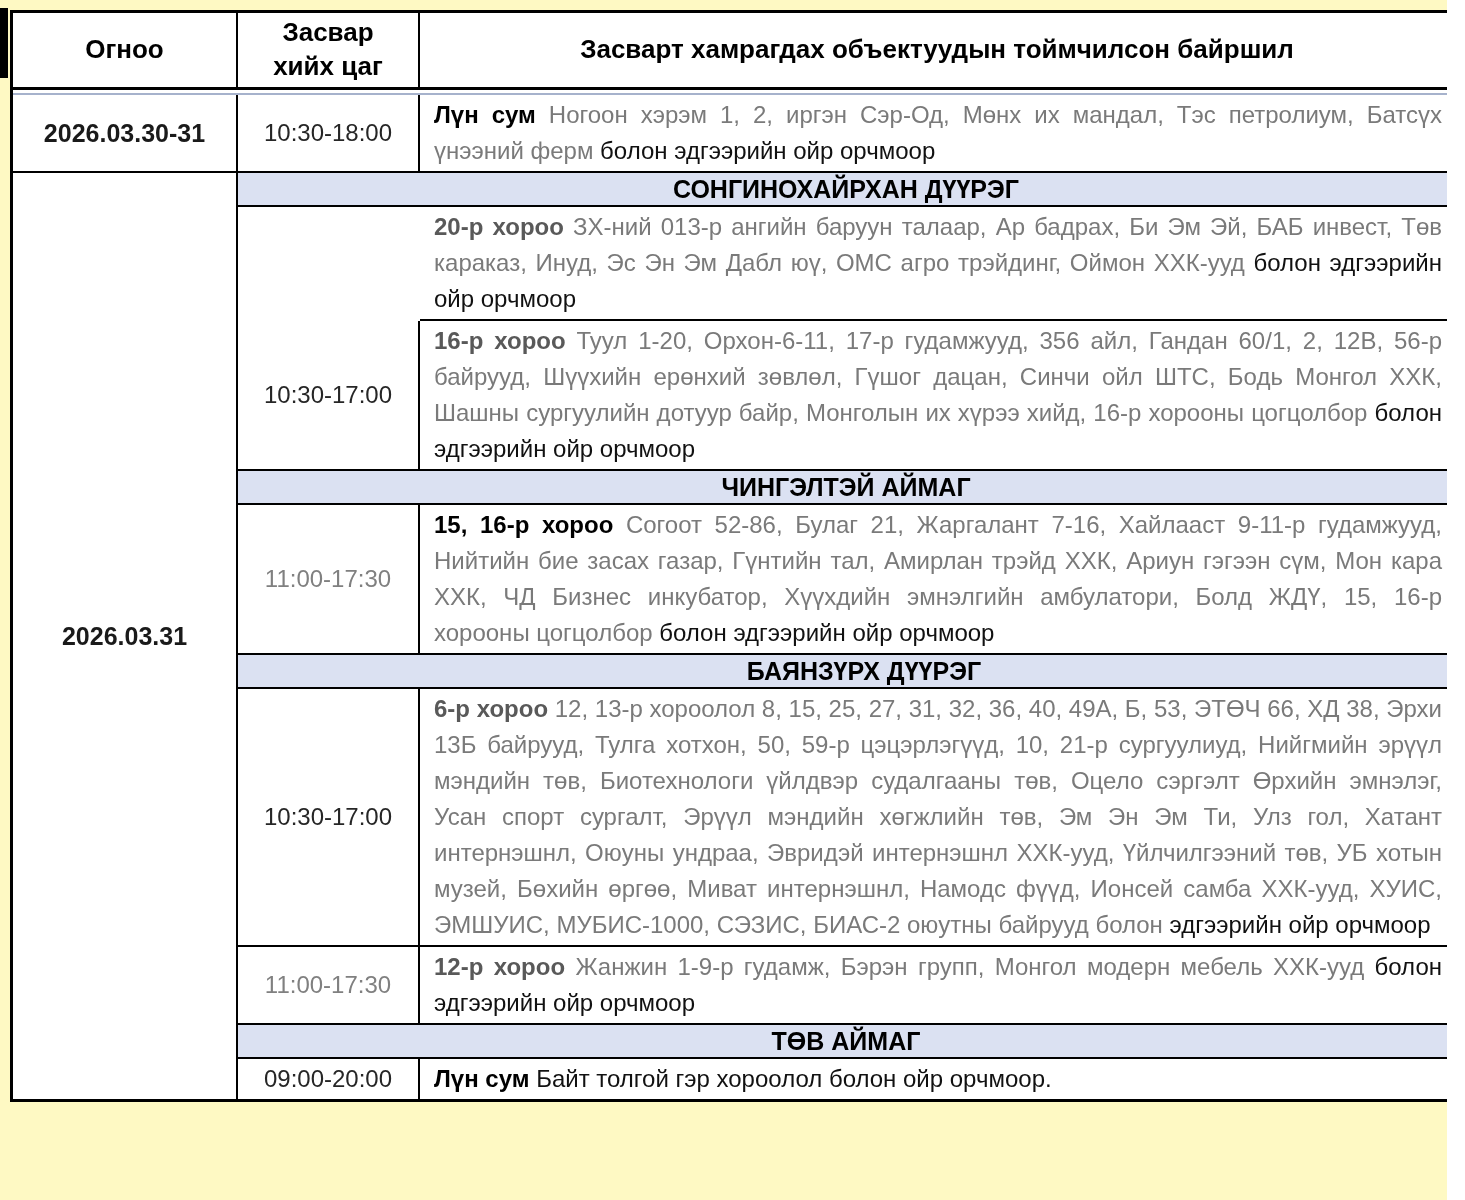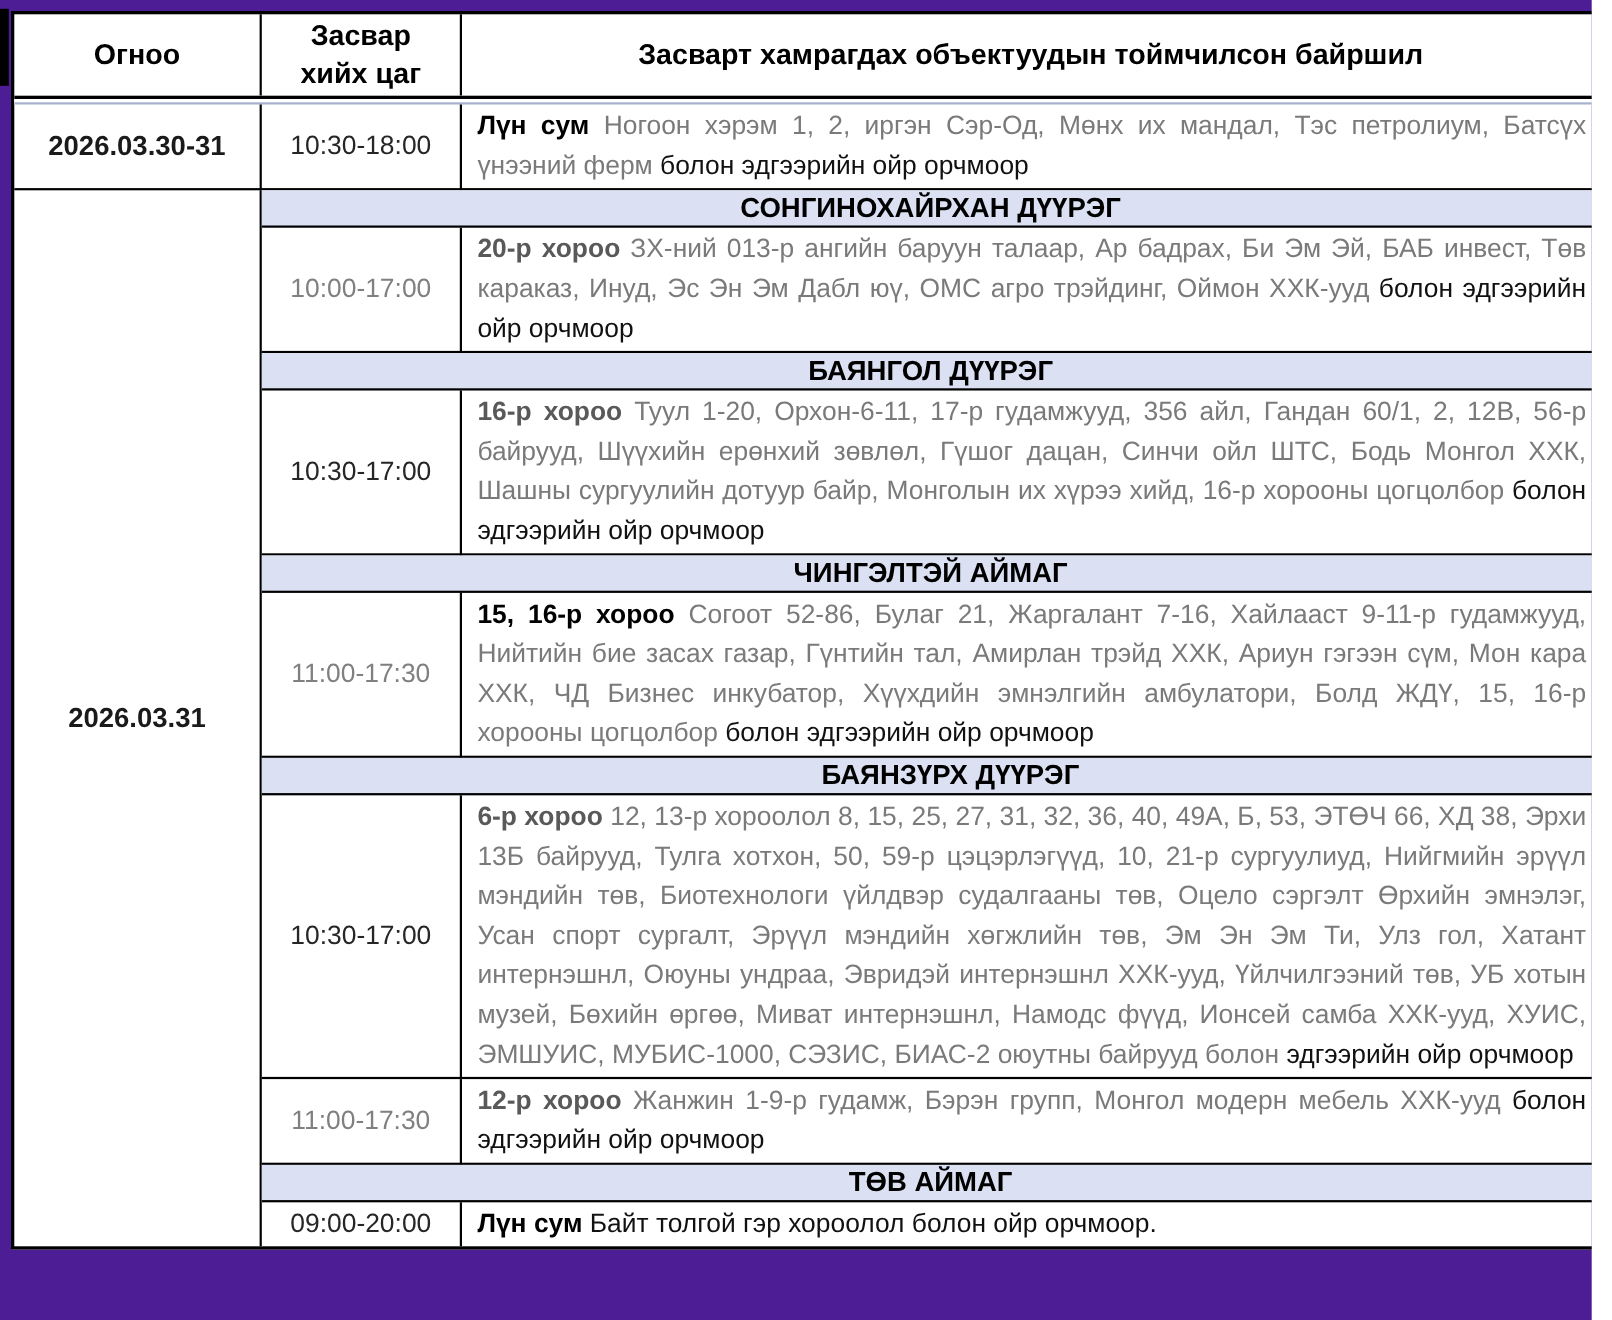--- a/index.html
+++ b/index.html
@@ -1,17 +1,17 @@
 <!DOCTYPE html>
 <html><head>
 <meta charset="utf-8">
 <style>
   html,body { margin:0; padding:0; background:#ffffff; }
   .page {
-    position:relative; width:1447px; height:1200px; background:#4c1d95;
+    position:relative; width:1447px; height:1200px; background:#fef9c3;
     overflow:hidden; font-family:"Liberation Sans", sans-serif;
   }
   .edge-bar { position:absolute; left:0; top:8px; width:8px; height:70px; background:#000; }
   .table {
     position:absolute; left:10px; top:10px; width:1447px;
     display:grid; grid-template-columns:225px 182px 1fr;
     border:3px solid #000; box-sizing:border-box; background:#fff;
   }
   .cell { border-right:2px solid #000; border-bottom:2px solid #000; box-sizing:border-box; }
   .no-br { border-right:none !important; }
@@ -53,23 +53,21 @@
     <div class="cell hdr no-bb" style="grid-row:1; grid-column:2;">Засвар
 хийх цаг</div>
     <div class="cell hdr no-bb no-br" style="grid-row:1; grid-column:3;">Засварт хамрагдах объектуудын тоймчилсон байршил</div>
     <div class="divider" style="grid-row:2;"></div>
 
   <div class="cell date" style="grid-area: 3 / 1 / span 1;">2026.03.30-31</div>
       <div class="cell time dark" style="grid-area: 3 / 2;">10:30-18:00</div>
       <div class="cell loc no-br" style="grid-area: 3 / 3;"><span class="seg lead-black">Лүн сум </span><span class="seg body">Ногоон хэрэм 1, 2, иргэн Сэр-Од, Мөнх их мандал, Тэс петролиум, Батсүх үнээний ферм </span><span class="seg tail">болон эдгээрийн ойр орчмоор</span></div>
       <div class="cell date no-bb" style="grid-area: 4 / 1 / span 11;">2026.03.31</div>
       <div class="cell section no-br" style="grid-row: 4;">СОНГИНОХАЙРХАН ДҮҮРЭГ</div>
-      <div class="cell time gray" style="grid-area: 5 / 2;">10:00-17:00</div>
       <div class="cell loc no-br" style="grid-area: 5 / 3;"><span class="seg lead-gray">20-р хороо </span><span class="seg body">ЗХ-ний 013-р ангийн баруун талаар, Ар бадрах, Би Эм Эй, БАБ инвест, Төв караказ, Инуд, Эс Эн Эм Дабл юү, ОМС агро трэйдинг, Оймон ХХК-ууд </span><span class="seg tail">болон эдгээрийн ойр орчмоор</span></div>
-      <div class="cell section no-br" style="grid-row: 6;">БАЯНГОЛ ДҮҮРЭГ</div>
       <div class="cell time dark" style="grid-area: 7 / 2;">10:30-17:00</div>
       <div class="cell loc no-br" style="grid-area: 7 / 3;"><span class="seg lead-gray">16-р хороо </span><span class="seg body">Туул 1-20, Орхон-6-11, 17-р гудамжууд, 356 айл, Гандан 60/1, 2, 12В, 56-р байрууд, Шүүхийн ерөнхий зөвлөл, Гүшог дацан, Синчи ойл ШТС, Бодь Монгол ХХК, Шашны сургуулийн дотуур байр, Монголын их хүрээ хийд, 16-р хорооны цогцолбор </span><span class="seg tail">болон эдгээрийн ойр орчмоор</span></div>
       <div class="cell section no-br" style="grid-row: 8;">ЧИНГЭЛТЭЙ АЙМАГ</div>
       <div class="cell time gray" style="grid-area: 9 / 2;">11:00-17:30</div>
       <div class="cell loc no-br" style="grid-area: 9 / 3;"><span class="seg lead-black">15, 16-р хороо </span><span class="seg body">Согоот 52-86, Булаг 21, Жаргалант 7-16, Хайлааст 9-11-р гудамжууд, Нийтийн бие засах газар, Гүнтийн тал, Амирлан трэйд ХХК, Ариун гэгээн сүм, Мон кара ХХК, ЧД Бизнес инкубатор, Хүүхдийн эмнэлгийн амбулатори, Болд ЖДҮ, 15, 16-р хорооны цогцолбор </span><span class="seg tail">болон эдгээрийн ойр орчмоор</span></div>
       <div class="cell section no-br" style="grid-row: 10; padding-left: 36px;">БАЯНЗҮРХ ДҮҮРЭГ</div>
       <div class="cell time dark" style="grid-area: 11 / 2;">10:30-17:00</div>
       <div class="cell loc no-br" style="grid-area: 11 / 3;"><span class="seg lead-gray">6-р хороо </span><span class="seg body">12, 13-р хороолол 8, 15, 25, 27, 31, 32, 36, 40, 49А, Б, 53, ЭТӨЧ 66, ХД 38, Эрхи 13Б байрууд, Тулга хотхон, 50, 59-р цэцэрлэгүүд, 10, 21-р сургуулиуд, Нийгмийн эрүүл мэндийн төв, Биотехнологи үйлдвэр судалгааны төв, Оцело сэргэлт Өрхийн эмнэлэг, Усан спорт сургалт, Эрүүл мэндийн хөгжлийн төв, Эм Эн Эм Ти, Улз гол, Хатант интернэшнл, Оюуны ундраа, Эвридэй интернэшнл ХХК-ууд, Үйлчилгээний төв, УБ хотын музей, Бөхийн өргөө, Миват интернэшнл, Намодс фүүд, Ионсей самба ХХК-ууд, ХУИС, ЭМШУИС, МУБИС-1000, СЭЗИС, БИАС-2 оюутны байрууд болон </span><span class="seg tail">эдгээрийн ойр орчмоор</span></div>
       <div class="cell time gray" style="grid-area: 12 / 2;">11:00-17:30</div>
       <div class="cell loc no-br" style="grid-area: 12 / 3;"><span class="seg lead-gray">12-р хороо </span><span class="seg body">Жанжин 1-9-р гудамж, Бэрэн групп, Монгол модерн мебель ХХК-ууд </span><span class="seg tail">болон эдгээрийн ойр орчмоор</span></div>

